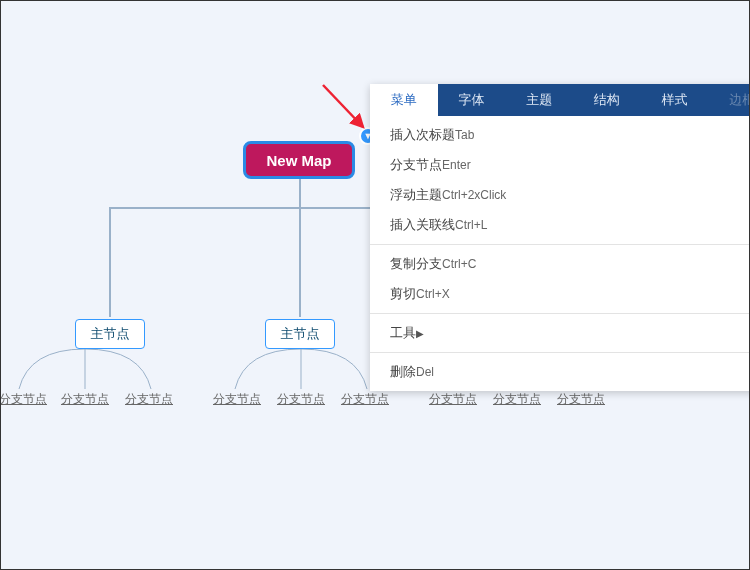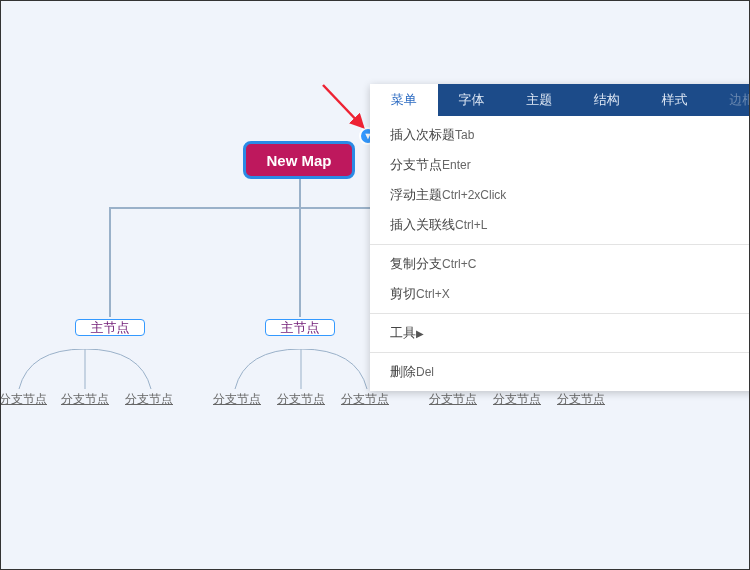--- a/index.html
+++ b/index.html
@@ -53,25 +53,25 @@
 .arrow {
   position: absolute;
   left: 320px;
   top: 82px;
   z-index: 4;
 }
 .arrow svg { display: block; }
 .main-node {
   position: absolute;
   width: 70px;
-  height: 17px;
+  height: 30px;
   background: #fff;
   border: 1.5px solid #3399ff;
   border-radius: 4px;
-  color: #701a75;
+  color: #0c4a6e;
   display: flex;
   align-items: center;
   justify-content: center;
   font-size: 13px;
   z-index: 2;
 }
 .sub-node {
   position: absolute;
   color: #666;
   font-size: 12px;

